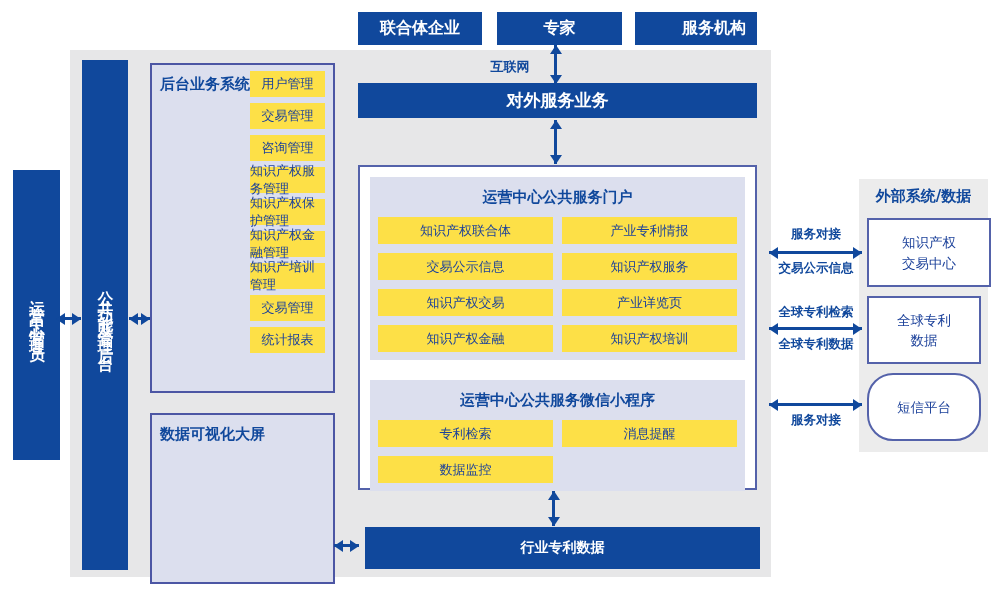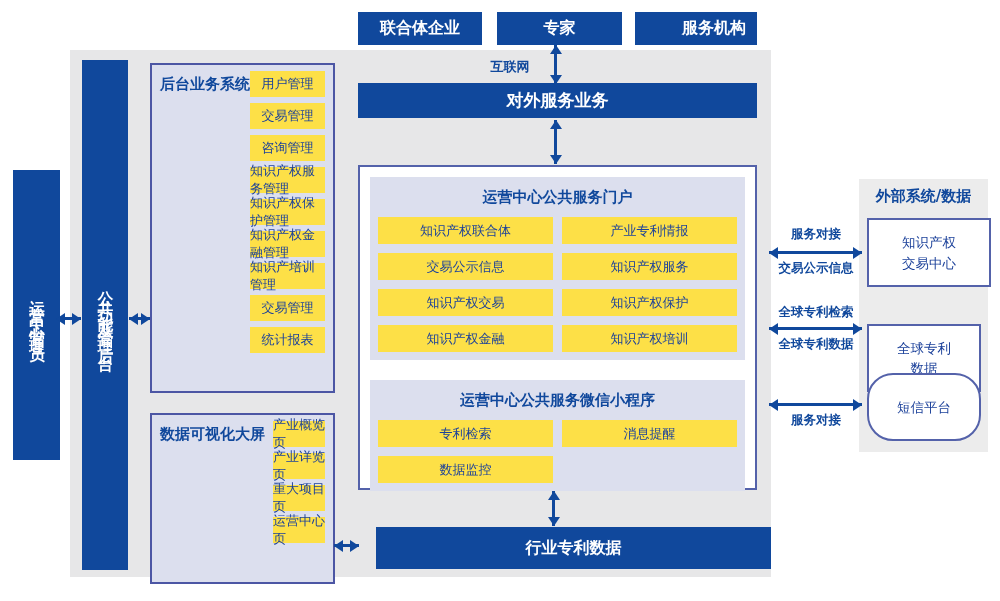--- a/index.html
+++ b/index.html
@@ -90,64 +90,58 @@
       <div class="whiteitem">知识产权保护管理</div>
       <div class="whiteitem">知识产权金融管理</div>
       <div class="whiteitem">知识产培训管理</div>
       <div class="whiteitem">交易管理</div>
       <div class="whiteitem">统计报表</div>
     </div>
   </div>
 
   <div class="abs panel" style="left:150px;top:413px;width:185px;height:171px;gap:8px;">
     <div class="panel-title">数据可视化大屏</div>
-    <div class="items">
-      <div class="whiteitem">产业概览页</div>
-      <div class="whiteitem">产业详览页</div>
-      <div class="whiteitem">重大项目页</div>
-      <div class="whiteitem">运营中心页</div>
-    </div>
   </div>
 
   <div class="abs outerbox" style="left:358px;top:165px;width:399px;height:325px;">
     <div class="section">
       <div class="section-title">运营中心公共服务门户</div>
       <div class="grid2">
         <div class="whiteitem">知识产权联合体</div>
         <div class="whiteitem">产业专利情报</div>
         <div class="whiteitem">交易公示信息</div>
         <div class="whiteitem">知识产权服务</div>
         <div class="whiteitem">知识产权交易</div>
-        <div class="whiteitem">知识产权保护</div>
+        <div class="whiteitem">产业详览页</div>
         <div class="whiteitem">知识产权金融</div>
         <div class="whiteitem">知识产权培训</div>
       </div>
     </div>
     <div class="section">
       <div class="section-title">运营中心公共服务微信小程序</div>
       <div class="grid2">
         <div class="whiteitem">专利检索</div>
         <div class="whiteitem">消息提醒</div>
         <div class="whiteitem">数据监控</div>
       </div>
     </div>
   </div>
 
   <div class="abs av" style="left:547px;top:491px;height:35px;"></div>
 
-  <div class="abs bluebox" style="left:376px;top:527px;width:395px;height:42px;font-size:16px;">
+  <div class="abs bluebox" style="left:365px;top:527px;width:395px;height:42px;font-size:14px;">
     <span>行业专利数据</span>
   </div>
   <div class="abs ah" style="left:334px;top:539px;width:25px;"></div>
 
   <div class="abs extbox" style="left:867px;top:218px;width:124px;height:69px;">
     <span>知识产权</span>
     <span>交易中心</span>
   </div>
-  <div class="abs extbox" style="left:867px;top:296px;width:114px;height:68px;margin-top:28px;">
+  <div class="abs extbox" style="left:867px;top:296px;width:114px;height:68px;">
     <span>全球专利</span>
     <span>数据</span>
   </div>
   <div class="abs extbox" style="left:867px;top:373px;width:114px;height:68px;border-radius:26px;">
     <span>短信平台</span>
   </div>
 
   <div class="abs linklabel" style="left:751px;top:226px;">服务对接</div>
   <div class="abs ah" style="left:769px;top:246px;width:93px;"></div>
   <div class="abs linklabel" style="left:751px;top:260px;">交易公示信息</div>

